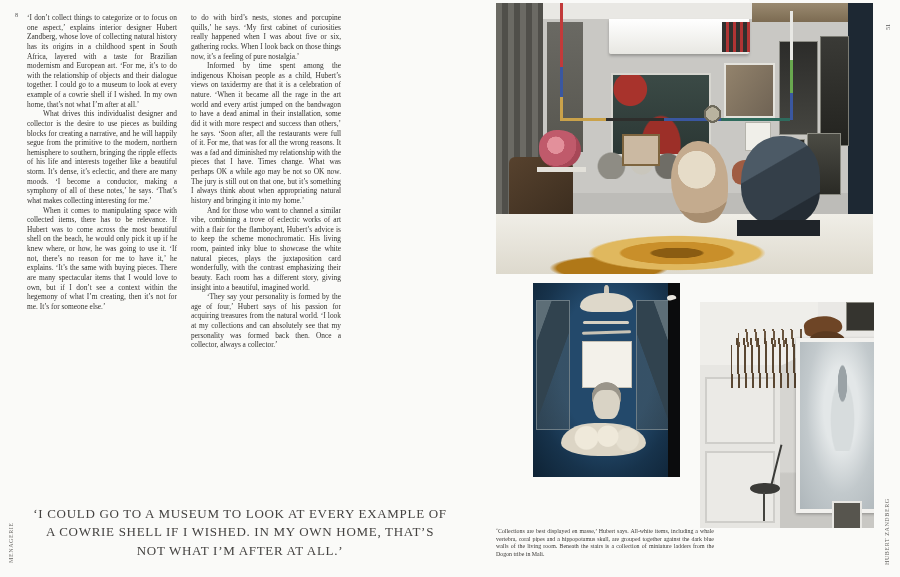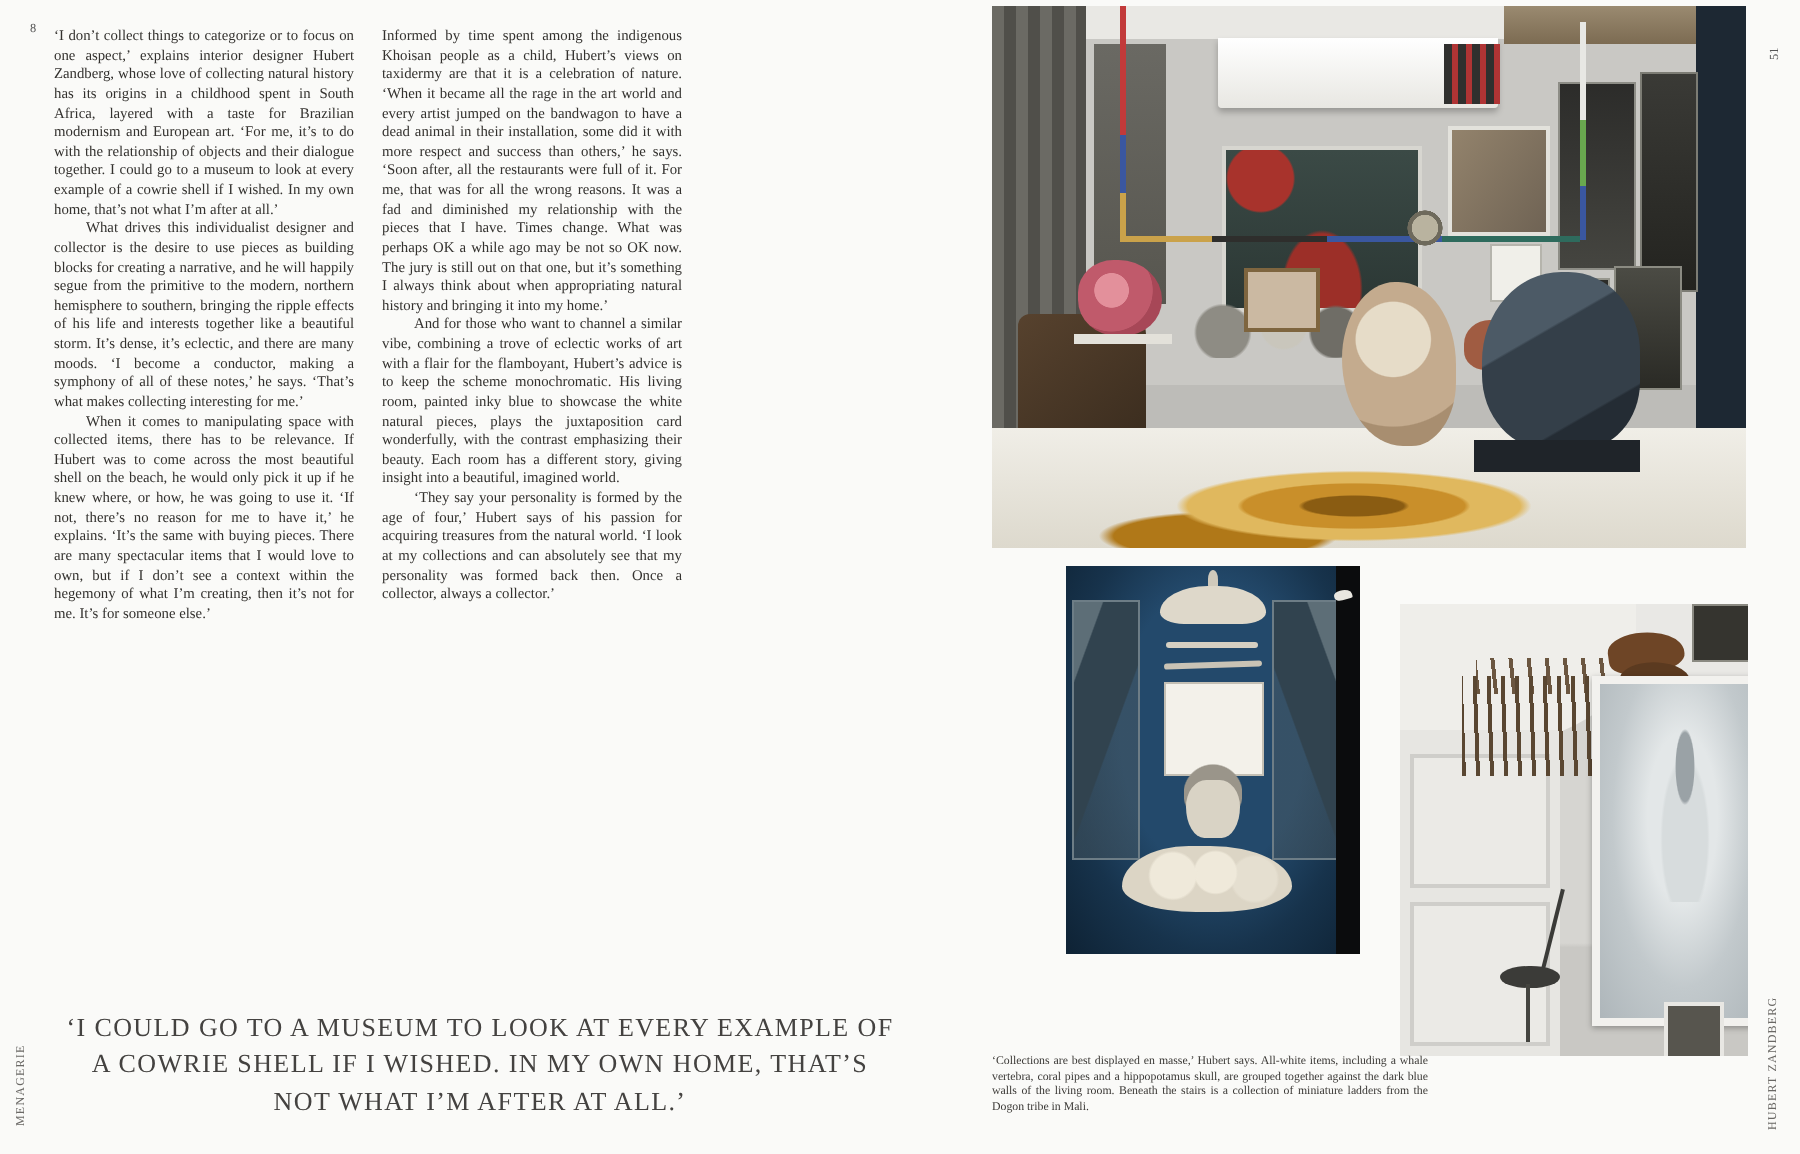--- a/index.html
+++ b/index.html
@@ -128,20 +128,21 @@
 <div class="vertical" id="vert-left">MENAGERIE</div>
 <div class="vertical" id="vert-right">HUBERT ZANDBERG</div>
 
 <div class="col" id="col1">
   <p>‘I don’t collect things to categorize or to focus on one aspect,’ explains interior designer Hubert Zandberg, whose love of collecting natural history has its origins in a childhood spent in South Africa, layered with a taste for Brazilian modernism and European art. ‘For me, it’s to do with the relationship of objects and their dialogue together. I could go to a museum to look at every example of a cowrie shell if I wished. In my own home, that’s not what I’m after at all.’</p>
   <p>What drives this individualist designer and collector is the desire to use pieces as building blocks for creating a narrative, and he will happily segue from the primitive to the modern, northern hemisphere to southern, bringing the ripple effects of his life and interests together like a beautiful storm. It’s dense, it’s eclectic, and there are many moods. ‘I become a conductor, making a symphony of all of these notes,’ he says. ‘That’s what makes collecting interesting for me.’</p>
   <p>When it comes to manipulating space with collected items, there has to be relevance. If Hubert was to come across the most beautiful shell on the beach, he would only pick it up if he knew where, or how, he was going to use it. ‘If not, there’s no reason for me to have it,’ he explains. ‘It’s the same with buying pieces. There are many spectacular items that I would love to own, but if I don’t see a context within the hegemony of what I’m creating, then it’s not for me. It’s for someone else.’</p>
 </div>
 
 <div class="col" id="col2">
+  <p>to do with bird’s nests, stones and porcupine quills,’ he says. ‘My first cabinet of curiosities really happened when I was about five or six, gathering rocks. When I look back on those things now, it’s a feeling of pure nostalgia.’</p>
   <p>Informed by time spent among the indigenous Khoisan people as a child, Hubert’s views on taxidermy are that it is a celebration of nature. ‘When it became all the rage in the art world and every artist jumped on the bandwagon to have a dead animal in their installation, some did it with more respect and success than others,’ he says. ‘Soon after, all the restaurants were full of it. For me, that was for all the wrong reasons. It was a fad and diminished my relationship with the pieces that I have. Times change. What was perhaps OK a while ago may be not so OK now. The jury is still out on that one, but it’s something I always think about when appropriating natural history and bringing it into my home.’</p>
   <p>And for those who want to channel a similar vibe, combining a trove of eclectic works of art with a flair for the flamboyant, Hubert’s advice is to keep the scheme monochromatic. His living room, painted inky blue to showcase the white natural pieces, plays the juxtaposition card wonderfully, with the contrast emphasizing their beauty. Each room has a different story, giving insight into a beautiful, imagined world.</p>
   <p>‘They say your personality is formed by the age of four,’ Hubert says of his passion for acquiring treasures from the natural world. ‘I look at my collections and can absolutely see that my personality was formed back then. Once a collector, always a collector.’</p>
 </div>
 
 <div class="pullquote">‘I COULD GO TO A MUSEUM TO LOOK AT EVERY EXAMPLE OF A COWRIE SHELL IF I WISHED. IN MY OWN HOME, THAT’S NOT WHAT I’M AFTER AT ALL.’</div>
 
 <div class="photo" id="photo1">
   <div class="p1-shelf"></div>
   <div class="p1-cornice"></div>

